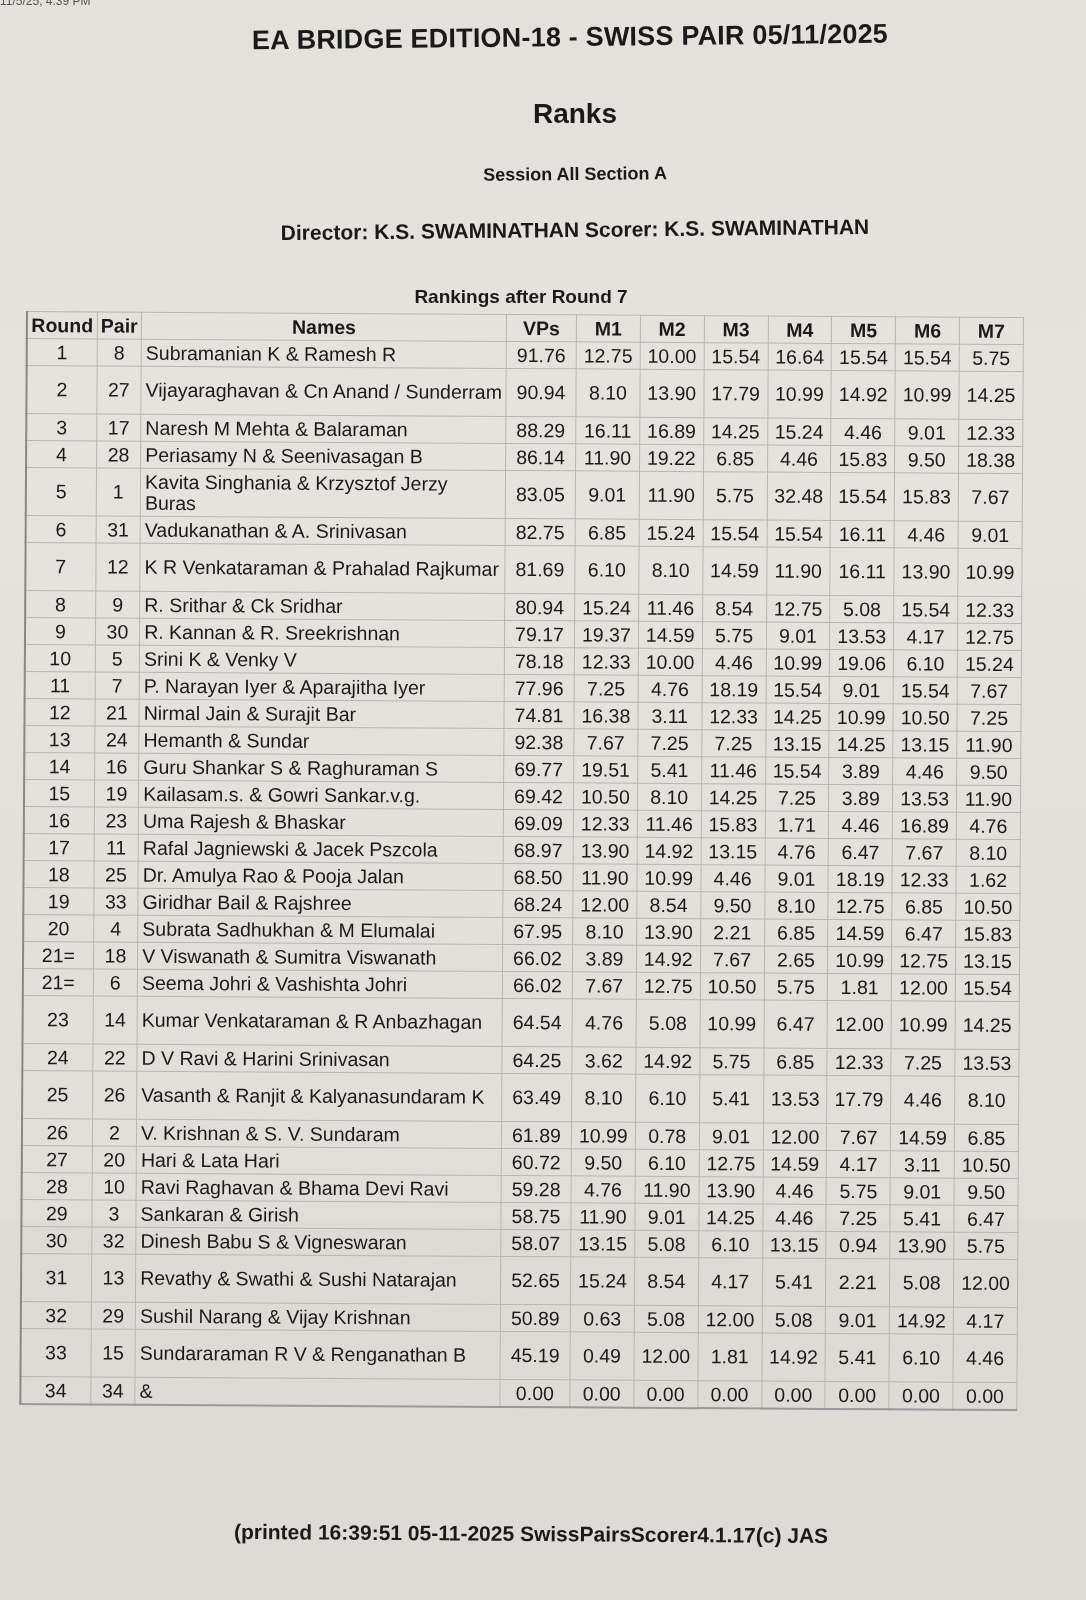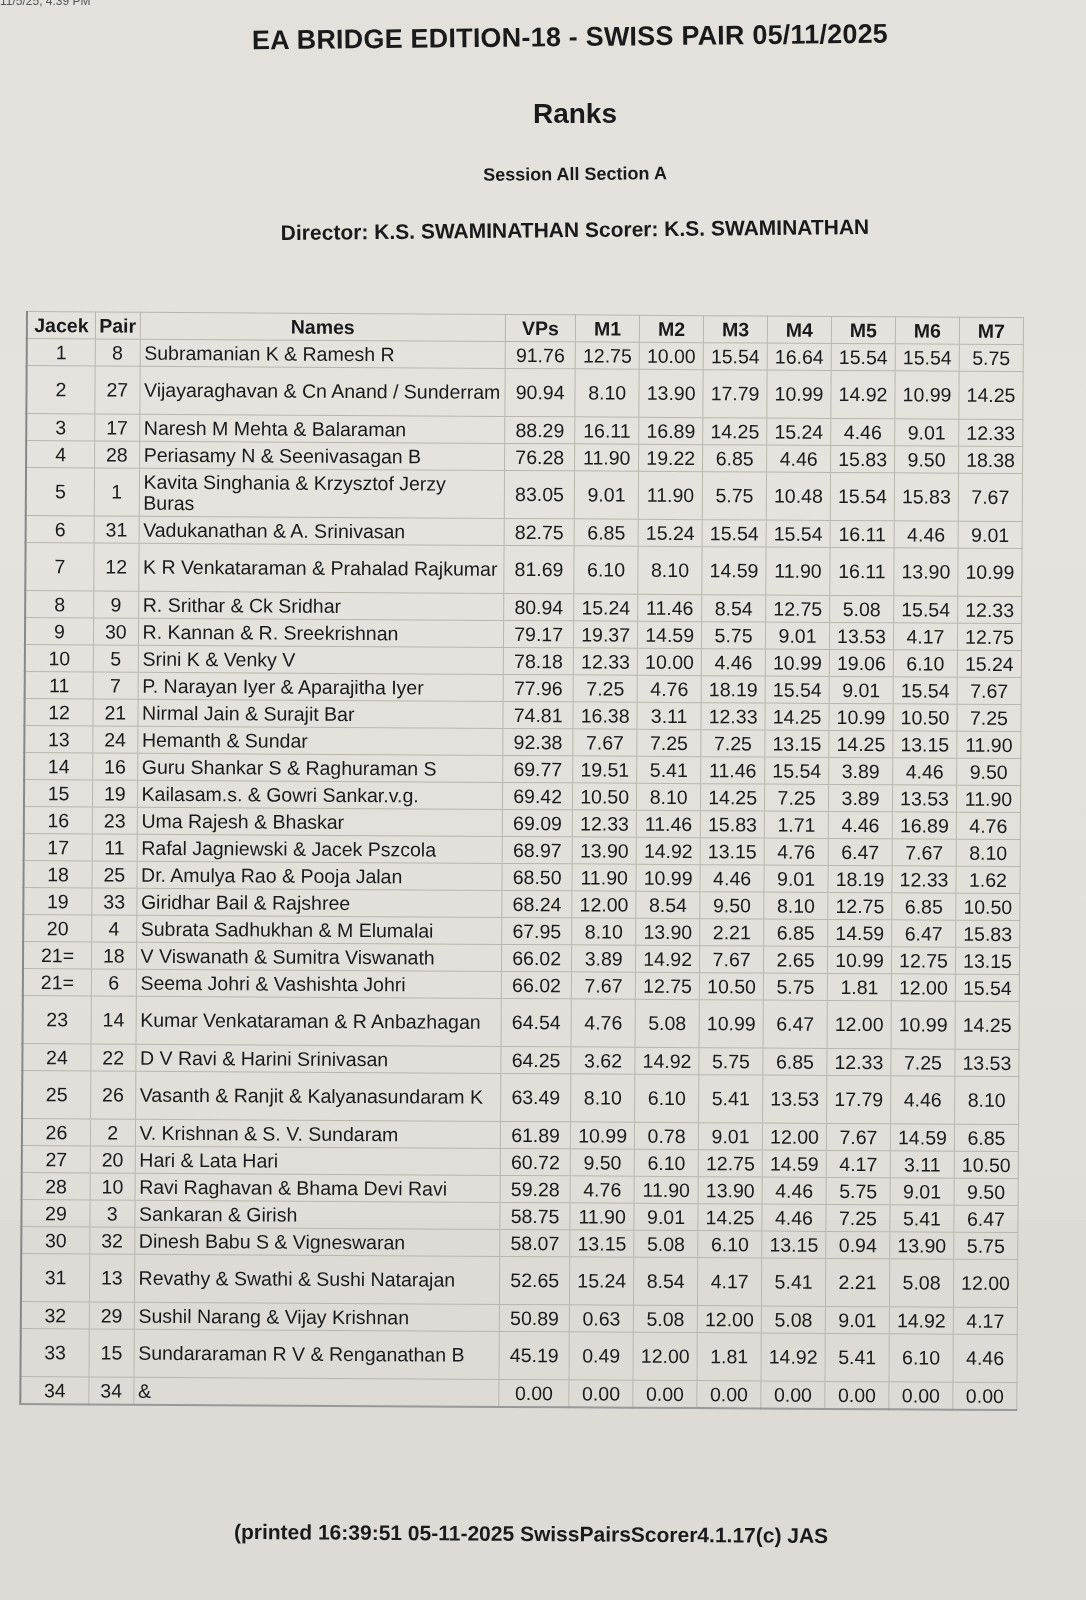--- a/index.html
+++ b/index.html
@@ -116,26 +116,27 @@
   </style>
 </head>
 <body>
 
 <div class="page">
   <div class="browser-stamp">11/5/25, 4:39 PM</div>
   <div class="title">EA BRIDGE EDITION-18 - SWISS PAIR 05/11/2025</div>
   <div class="subtitle">Ranks</div>
   <div class="session">Session All Section A</div>
   <div class="director">Director: K.S. SWAMINATHAN Scorer: K.S. SWAMINATHAN</div>
+  <div class="table-caption">Rankings after Round 7</div>
 
   <div class="table-wrap">
     <table class="table-frame">
       <thead>
         <tr>
-          <th>Jacek</th>
+          <th>Round</th>
           <th>Pair</th>
           <th>Names</th>
           <th>VPs</th>
           <th>M1</th>
           <th>M2</th>
           <th>M3</th>
           <th>M4</th>
           <th>M5</th>
           <th>M6</th>
           <th>M7</th>
@@ -178,38 +179,38 @@
             <td class="num m">14.25</td>
             <td class="num m">15.24</td>
             <td class="num m">4.46</td>
             <td class="num m">9.01</td>
             <td class="num m">12.33</td>
           </tr>
           <tr>
             <td class="rank">4</td>
             <td class="pair">28</td>
             <td class="names">Periasamy N &amp; Seenivasagan B</td>
-            <td class="num vps">76.28</td>
+            <td class="num vps">86.14</td>
             <td class="num m">11.90</td>
             <td class="num m">19.22</td>
             <td class="num m">6.85</td>
             <td class="num m">4.46</td>
             <td class="num m">15.83</td>
             <td class="num m">9.50</td>
             <td class="num m">18.38</td>
           </tr>
           <tr class="tall">
             <td class="rank">5</td>
             <td class="pair">1</td>
             <td class="names">Kavita Singhania &amp; Krzysztof Jerzy Buras</td>
             <td class="num vps">83.05</td>
             <td class="num m">9.01</td>
             <td class="num m">11.90</td>
             <td class="num m">5.75</td>
-            <td class="num m">10.48</td>
+            <td class="num m">32.48</td>
             <td class="num m">15.54</td>
             <td class="num m">15.83</td>
             <td class="num m">7.67</td>
           </tr>
           <tr>
             <td class="rank">6</td>
             <td class="pair">31</td>
             <td class="names">Vadukanathan &amp; A. Srinivasan</td>
             <td class="num vps">82.75</td>
             <td class="num m">6.85</td>

